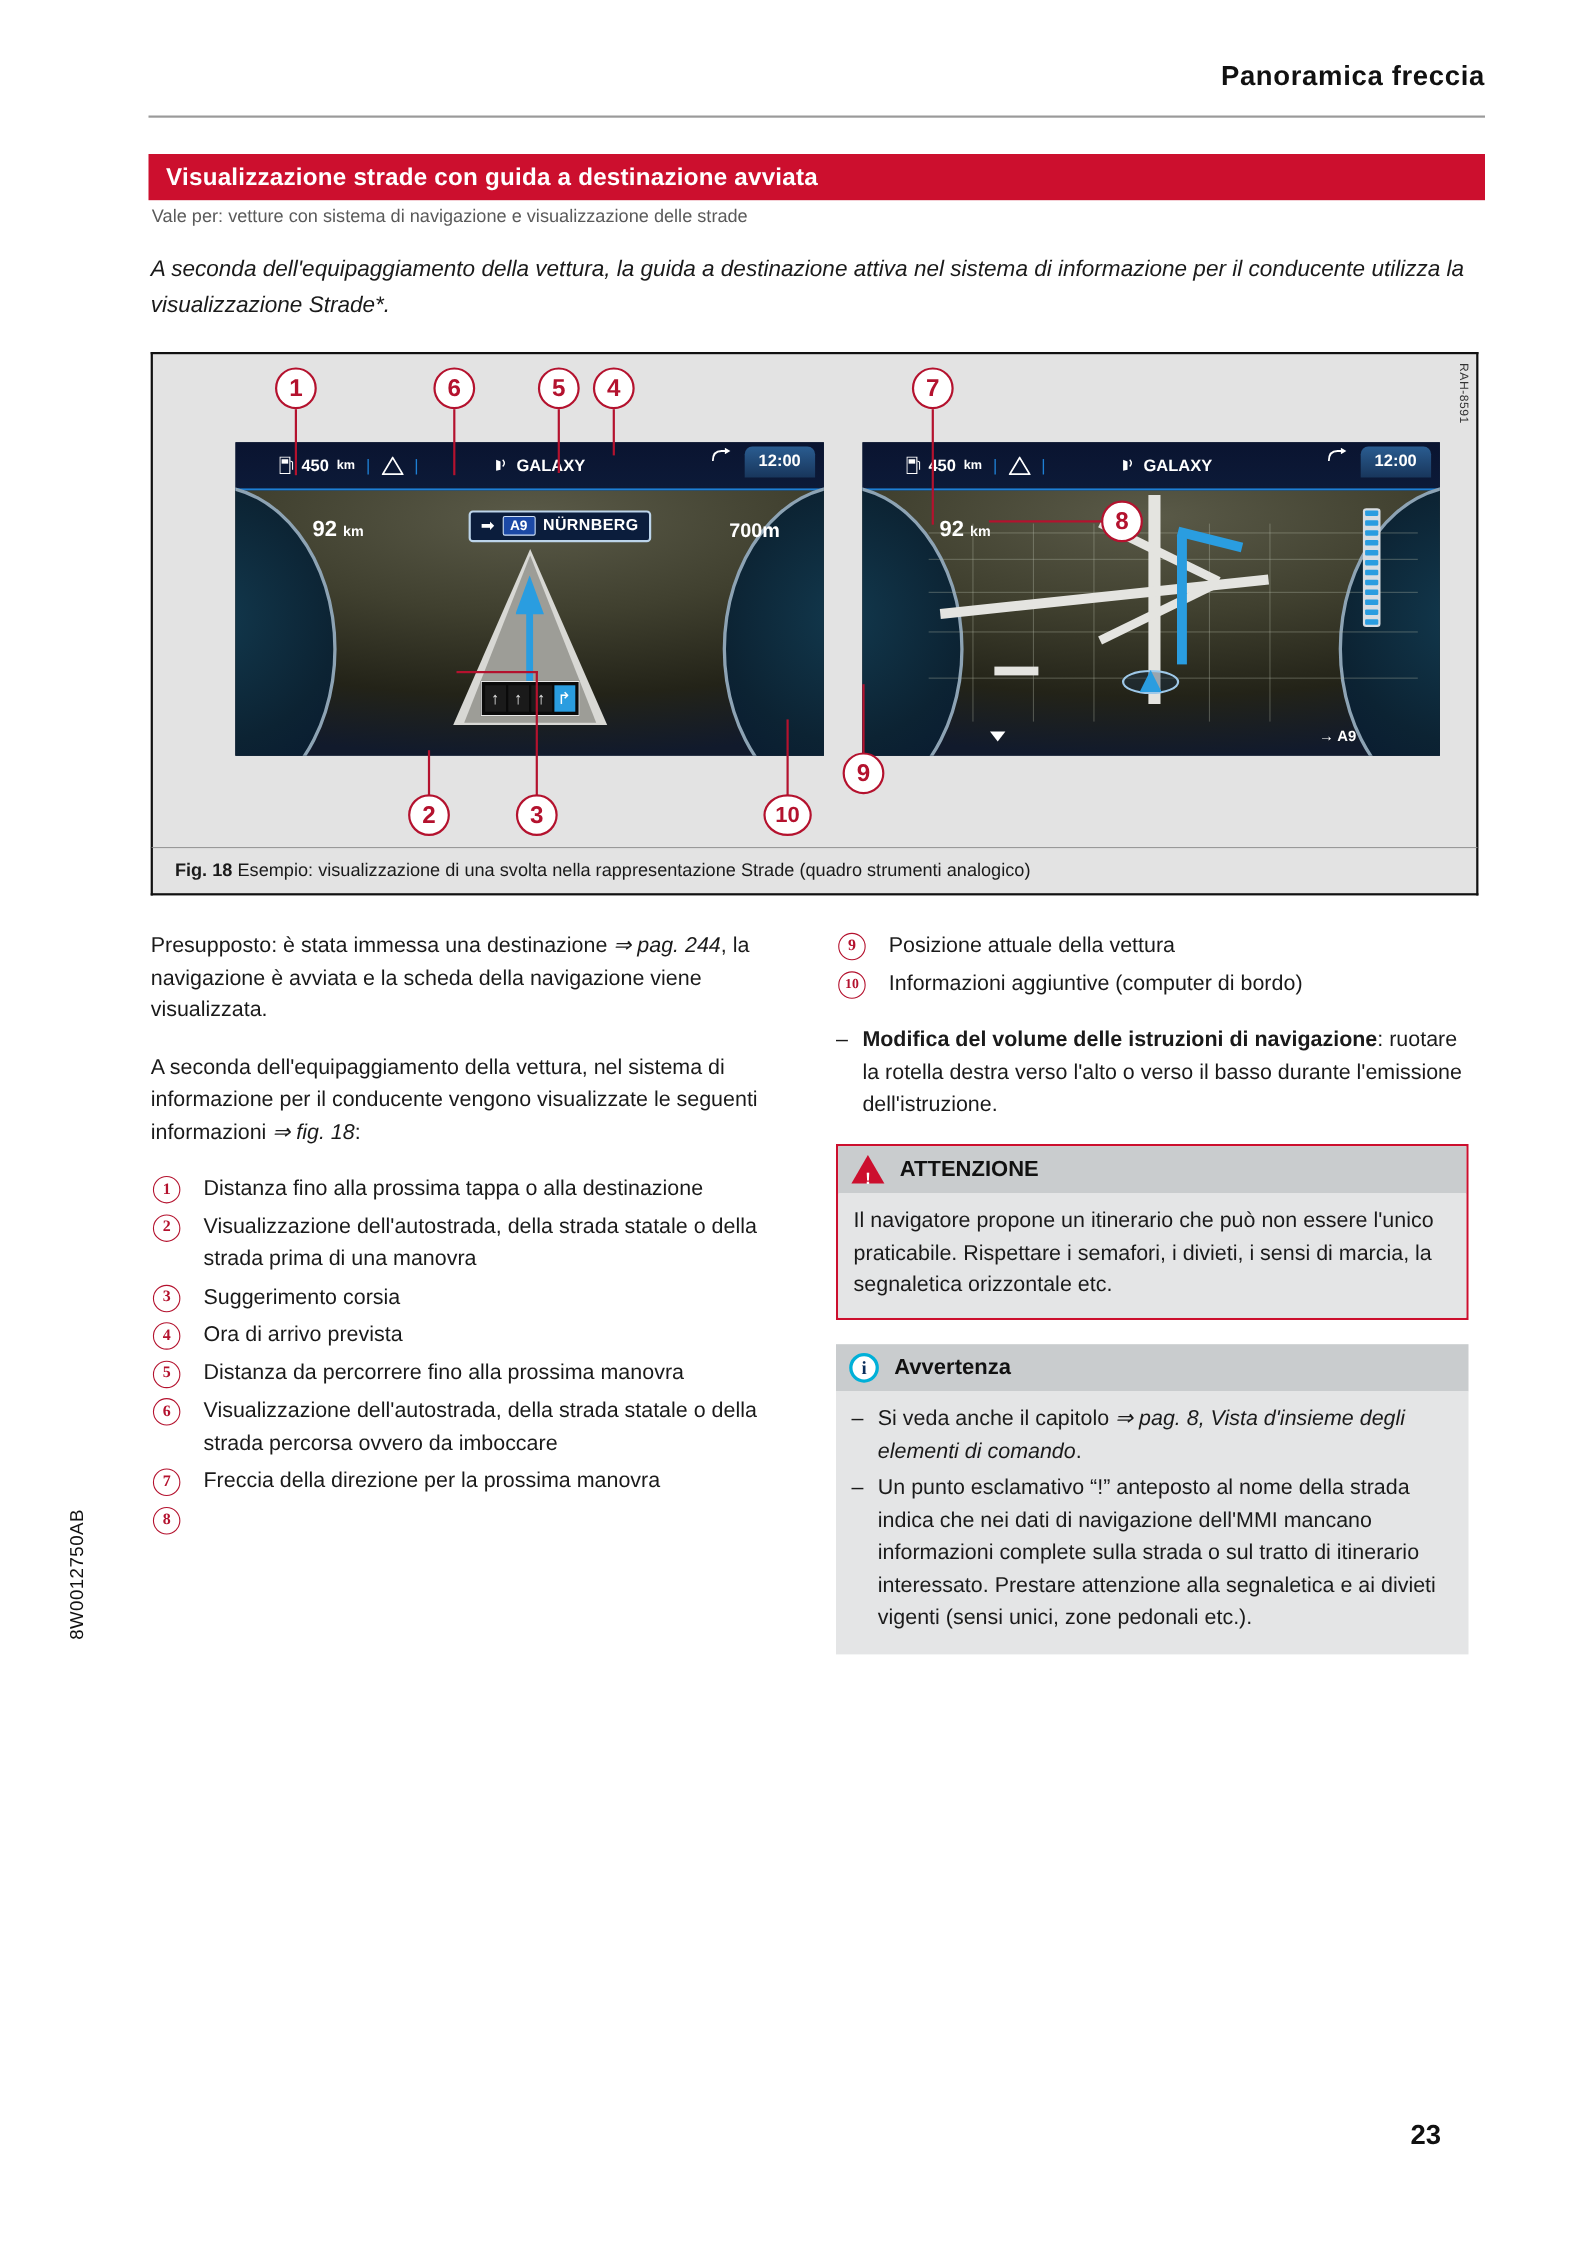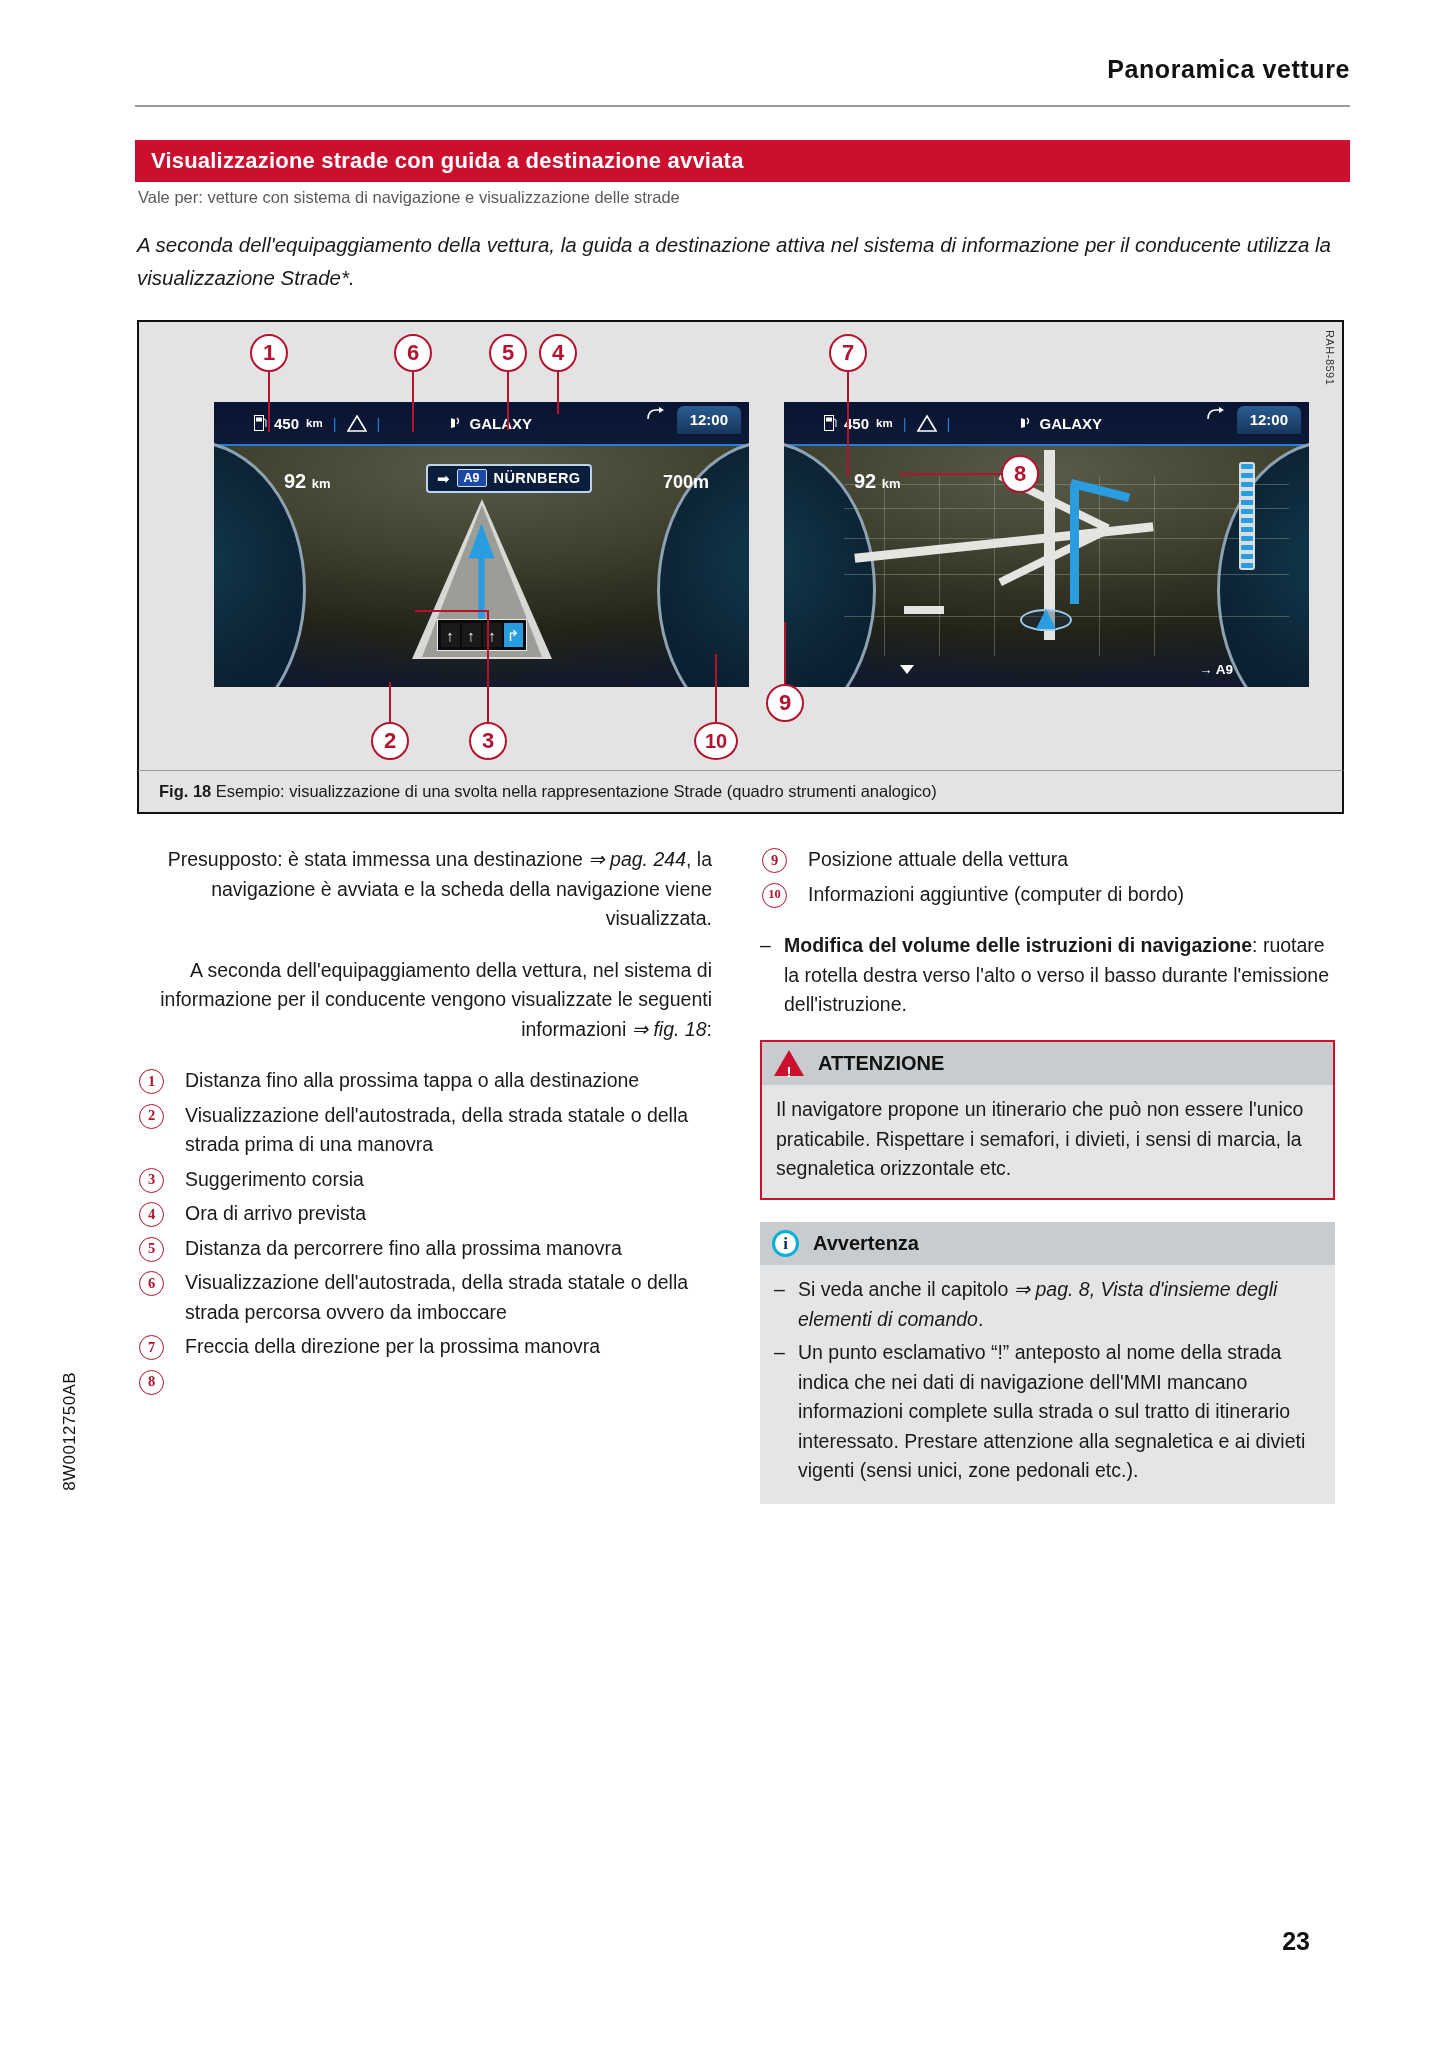--- a/index.html
+++ b/index.html
@@ -221,21 +221,21 @@
     display:flex; align-items:center; justify-content:center;
     z-index:6;
   }
   .callout.wide { width:44px; font-size:20px; }
   .leader { position:absolute; background:#b4122e; z-index:5; }
 
   
   .col { position:absolute; top:845px; width:575px; font-size:19.5px; line-height:29.5px; }
   .col.left  { left:137px; }
   .col.right { left:760px; }
-  .col p { margin:0 0 22px 0;text-align:right; }
+  .col p { margin:0 0 22px 0; }
   .col i { font-style:italic; }
   .col b { font-weight:bold; }
 
   ol.numlist { list-style:none; margin:0; padding:0; }
   ol.numlist li {
     position:relative; padding-left:48px; margin-bottom:5px;
   }
   .num {
     position:absolute; left:2px; top:3px;
     width:25px; height:25px; border-radius:50%;
@@ -287,21 +287,21 @@
   }
   .page-num {
     position:absolute; right:135px; bottom:95px;
     font-size:25px; font-weight:bold; color:#111;
   }
 </style>
 </head>
 <body>
 
 <div class="page-header">
-  <div class="title">Panoramica vetture</div>
+  <div class="title">Panoramica freccia</div>
 </div>
 <div class="header-rule"></div>
 
 <div class="section-bar">
   <div class="label">Visualizzazione strade con guida a destinazione avviata</div>
 </div>
 <div class="applies-to">Vale per: vetture con sistema di navigazione e visualizzazione delle strade</div>
 
 <div class="lead">A seconda dell'equipaggiamento della vettura, la guida a destinazione attiva nel sistema di informazione per il conducente utilizza la visualizzazione Strade*.</div>
 

